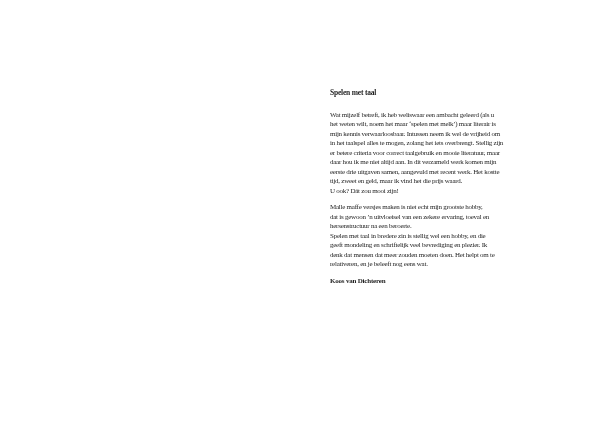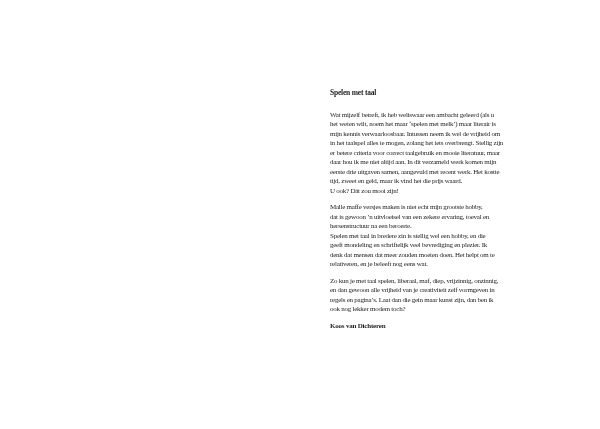--- a/index.html
+++ b/index.html
@@ -73,20 +73,16 @@
 eerste drie uitgaven samen, aangevuld met recent werk. Het kostte
 tijd, zweet en geld, maar ik vind het die prijs waard.
 U ook? Dát zou mooi zijn!</div>
       <div class="doc-paragraph">Malle maffe versjes maken is niet echt mijn grootste hobby,
 dat is gewoon ’n uitvloeisel van een zekere ervaring, toeval en
 hersenstructuur na een beroerte.
 Spelen met taal in bredere zin is stellig wel een hobby, en die
 geeft mondeling en schriftelijk veel bevrediging en plezier. Ik
 denk dat mensen dat meer zouden moeten doen. Het helpt om te
 relativeren, en je beleeft nog eens wat.</div>
-      <div class="doc-paragraph">Zo kun je met taal spelen, liberaal, maf, diep, vrijzinnig, onzinnig,
-en dan gewoon alle vrijheid van je creativiteit zelf vormgeven in
-regels en pagina’s. Laat dan die gein maar kunst zijn, dan ben ik
-ook nog lekker modern toch?</div>
       <div class="doc-signature">Koos van Dichteren</div>
     </div>
   </div>
 </div>
 
 </body></html>

